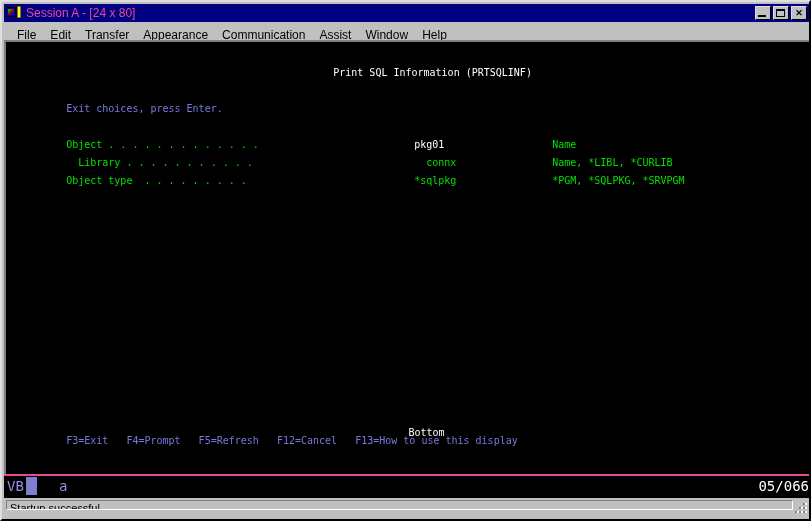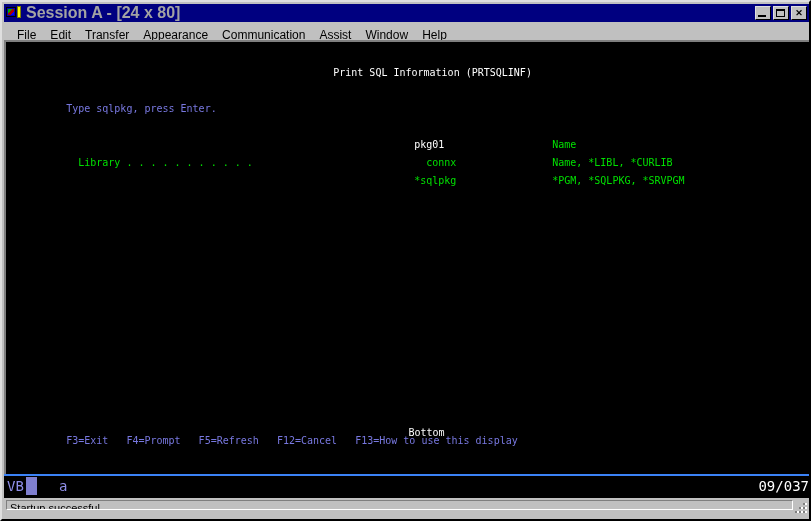--- a/index.html
+++ b/index.html
@@ -62,23 +62,23 @@
   }
   .ti-bar {
     position: absolute;
     left: 11px; top: 0px;
     width: 4px; height: 12px;
     background: #ffff00;
     border: 1px solid #808000;
     box-sizing: border-box;
   }
   .title-text {
-    color: #a3a3a3;
-    font-size: 16px;
-    font-weight: bold;
+    color: #ec4899;
+    font-size: 12px;
+    font-weight: normal;
     letter-spacing: 0px;
     white-space: nowrap;
     flex: 1 1 auto;
   }
   .win-btns { display: flex; gap: 2px; flex: 0 0 auto; margin-right: 1px; }
   .win-btn {
     width: 16px; height: 14px;
     background: #c0c0c0;
     border-left: 1px solid #dfdfdf;
     border-top: 1px solid #dfdfdf;
@@ -157,21 +157,21 @@
   .c-blue   { color: #7878e0; }
   .c-uline  { text-underline-offset: 2px; }
 
   
   .oia {
     position: absolute;
     left: 2px; top: 472px;
     width: 805px; height: 24px;
     background: #000;
     box-sizing: border-box;
-    border-top: 2px solid #3b82f6;
+    border-top: 2px solid #ec4899;
   }
   .oia-inner {
     position: relative;
     width: 100%; height: 100%;
     font-family: "DejaVu Sans Mono", monospace;
     font-size: 14px;
     line-height: 20px;
     color: #7878e0;
     white-space: pre;
   }
@@ -270,43 +270,49 @@
   </div>
 
   <div class="term-frame">
     <div class="screen">
 
       <div class="row full" style="top:4px; text-align:center;">
         <span class="c-white">Print SQL Information (PRTSQLINF)</span>
       </div>
 
       <div class="row" style="top:40px;">
-        <span class="c-blue">Type sqlpkg, press Enter.</span>
-      </div>
-
-      
+        <span class="c-blue">Exit choices, press Enter.</span>
+      </div>
+
+      
+      <div class="row" style="top:76px;">
+        <span class="c-green">Object . . . . . . . . . . . . .</span>
+      </div>
       <div class="row" style="top:76px; left:360px;">
         <span class="c-white c-uline">pkg01</span><span class="c-white c-uline">     </span>
       </div>
       <div class="row" style="top:76px; left:498px;">
         <span class="c-green">Name</span>
       </div>
 
       
       <div class="row" style="top:94px;">
         <span class="c-green">  Library . . . . . . . . . . .</span>
       </div>
       <div class="row" style="top:94px; left:360px;">
         <span class="c-green c-uline">  </span><span class="c-green c-uline">connx</span><span class="c-green c-uline">     </span>
       </div>
       <div class="row" style="top:94px; left:498px;">
         <span class="c-green">Name, *LIBL, *CURLIB</span>
       </div>
 
       
+      <div class="row" style="top:112px;">
+        <span class="c-green">Object type  . . . . . . . . .</span>
+      </div>
       <div class="row" style="top:112px; left:360px;">
         <span class="c-green c-uline">*sqlpkg</span>
       </div>
       <div class="row" style="top:112px; left:498px;text-align:right;">
         <span class="c-green">*PGM, *SQLPKG, *SRVPGM</span>
       </div>
 
       
       <div class="row full" style="top:364px; text-align:center;">
         <span class="c-white">Bottom</span><span class="c-white">  </span>
@@ -318,21 +324,21 @@
       </div>
 
     </div>
   </div>
 
   <div class="oia">
     <div class="oia-inner">
       <span class="oia-left">VB</span>
       <span class="oia-cursorblk"></span>
       <span class="oia-ins">a</span>
-      <span class="oia-right">09/037</span>
+      <span class="oia-right">05/066</span>
     </div>
   </div>
 
   <div class="statusbar">
     <div class="status-field">Startup successful.</div>
     <div class="status-grip">
       <i style="left:10px; top:5px;"></i>
         <i class="l" style="left:12px; top:5px;"></i>
       <i style="left:6px;  top:9px;"></i>
         <i class="l" style="left:8px;  top:9px;"></i>

